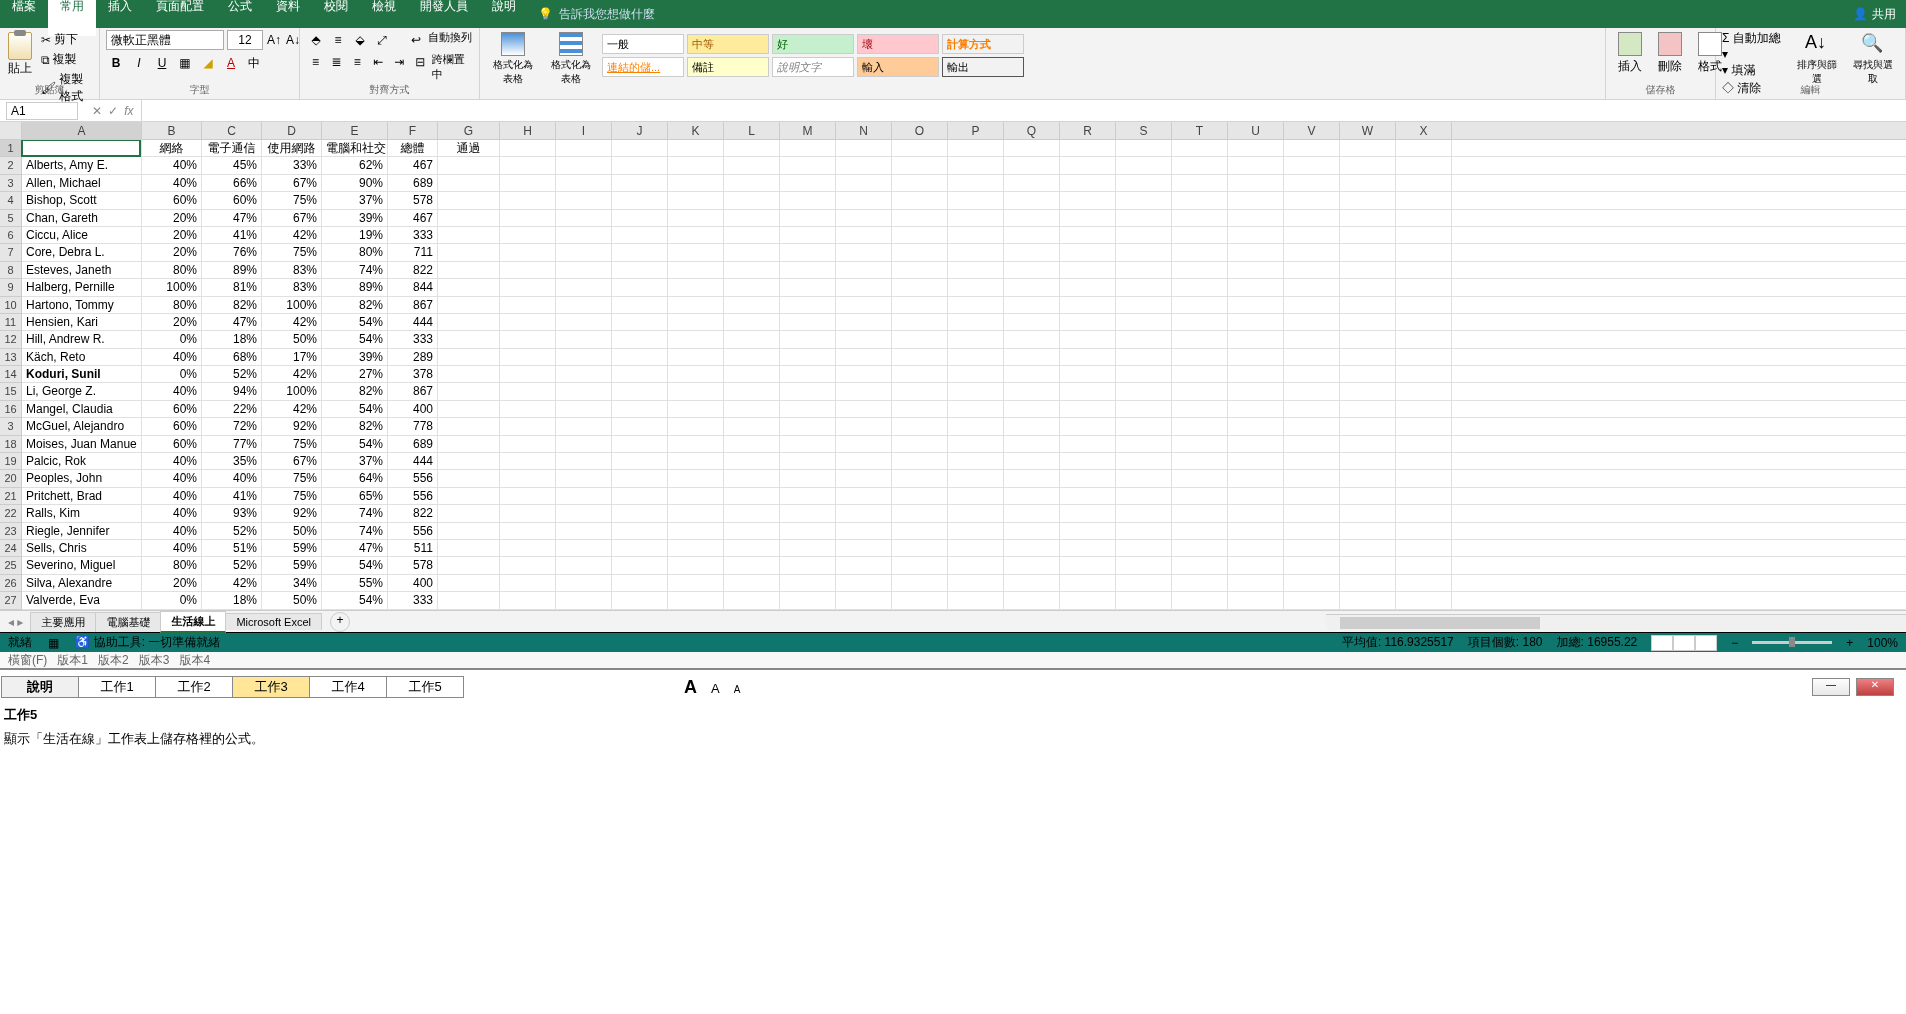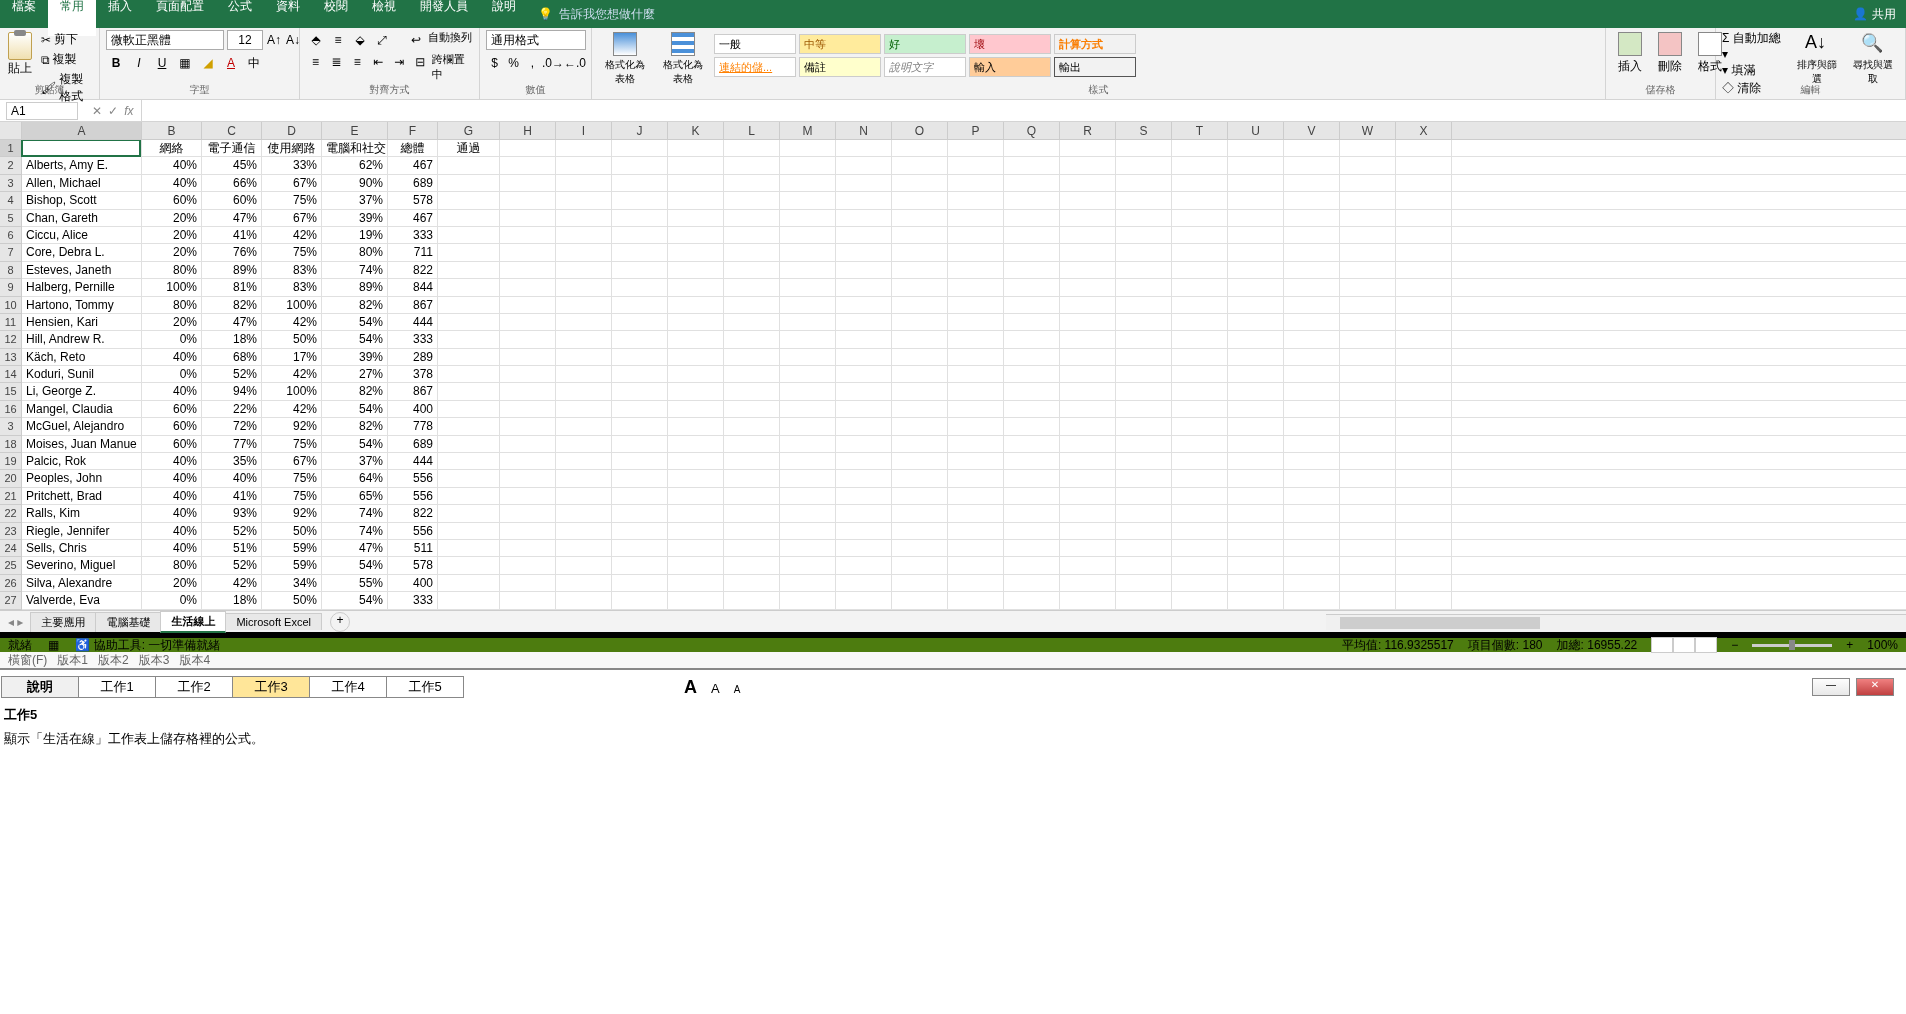--- a/index.html
+++ b/index.html
@@ -51,21 +51,21 @@
 .cell{border-right:1px solid #e0e0e0;padding:0 4px;line-height:17px;white-space:nowrap;overflow:hidden}
 .cell.r{text-align:right}
 .cell.c{text-align:center}
 .active-cell{position:absolute;border:2px solid #217346;pointer-events:none}
 .sheet-tabs-row{height:22px;border-top:1px solid #ccc;display:flex;align-items:center;background:#f3f3f3}
 .sheet-nav{display:flex;gap:4px;padding:0 8px;color:#888}
 .sheet-tab{padding:2px 10px;border:1px solid #ccc;border-bottom:none;background:#fff;margin-left:-1px;font-size:11px}
 .sheet-tab.active{background:#fff;border-bottom:2px solid #217346;font-weight:bold}
 .sheet-tab.inactive{background:#e8e8e8}
 .add-sheet{width:20px;height:20px;border:1px solid #ccc;border-radius:50%;text-align:center;margin-left:8px}
-.status-bar{height:20px;background:#4d7c0f;border-top:6px solid #000000;display:flex;align-items:center;padding:0 8px;font-size:11px;gap:16px}
+.status-bar{height:20px;background:#0f766e;border-top:1px solid #000000;display:flex;align-items:center;padding:0 8px;font-size:11px;gap:16px}
 .status-right{margin-left:auto;display:flex;gap:14px;align-items:center}
 .view-btns{display:flex;gap:0}
 .view-btn{width:22px;height:16px;border:1px solid #ccc;background:#fff}
 .zoom-slider{width:80px;height:3px;background:#ccc;position:relative}
 .zoom-thumb{position:absolute;width:6px;height:10px;background:#888;top:-4px;left:37px}
 .version-row{height:16px;background:#f8f8f8;display:flex;gap:10px;padding:0 8px;font-size:10px;color:#666;align-items:center}
 .bottom-panel{border-top:2px solid #888;background:#fff;padding:4px 0}
 .task-tabs{display:flex;gap:0;align-items:center;padding:2px}
 .task-tab{width:78px;height:22px;border:1px solid #888;background:#fff;text-align:center;line-height:20px;font-size:13px;margin-left:-1px}
 .task-tab.hl{background:#ffe699}
@@ -180,33 +180,20 @@
         <span class="btn-icon">≡</span>
         <span class="btn-icon">⇤</span>
         <span class="btn-icon">⇥</span>
         <span class="btn-icon">⊟</span>
         <span style="font-size:11px">跨欄置中</span>
       </div>
     </div>
     <div class="ribbon-group-label">對齊方式</div>
   </div>
 
-  <div class="ribbon-group number-group" style="width:112px">
-    <div class="ribbon-content">
-      <input class="num-select" value="通用格式" style="">
-      <div class="align-row">
-        <span class="btn-icon">$</span>
-        <span class="btn-icon">%</span>
-        <span class="btn-icon">,</span>
-        <span class="btn-icon">.0→</span>
-        <span class="btn-icon">←.0</span>
-      </div>
-    </div>
-    <div class="ribbon-group-label">數值</div>
-  </div>
 
   <div class="ribbon-group styles-group">
     <div class="ribbon-content">
       <div class="big-btn">
         <div class="big-btn-icon" style="background:linear-gradient(#4a90d9,#fff);border:1px solid #888"></div>
         <span style="font-size:10px;text-align:center;width:42px">格式化為表格</span>
       </div>
       <div class="big-btn">
         <div class="big-btn-icon" style="background:repeating-linear-gradient(#4a90d9 0 4px,#fff 4px 8px);border:1px solid #888"></div>
         <span style="font-size:10px;text-align:center;width:42px">格式化為表格</span>
@@ -217,21 +204,20 @@
         <div class="style-cell" style="background:#c6efce;color:#006100">好</div>
         <div class="style-cell" style="background:#ffc7ce;color:#9c0006">壞</div>
         <div class="style-cell" style="background:#f2f2f2;color:#fa7d00;font-weight:bold">計算方式</div>
         <div class="style-cell" style="color:#ff8001;text-decoration:underline">連結的儲...</div>
         <div class="style-cell" style="background:#ffffcc">備註</div>
         <div class="style-cell" style="color:#7f7f7f;font-style:italic">說明文字</div>
         <div class="style-cell" style="background:#ffcc99">輸入</div>
         <div class="style-cell" style="background:#f2f2f2;border:1px solid #555">輸出</div>
       </div>
     </div>
-    <div class="ribbon-group-label">樣式</div>
   </div>
 
   <div class="ribbon-group" style="width:110px">
     <div class="ribbon-content">
       <div class="big-btn">
           <div class="big-btn-icon" style="border:1px solid #888;background:#d4e8c4"></div>
           <span>插入</span>
         </div>
       <div class="big-btn">
           <div class="big-btn-icon" style="border:1px solid #888;background:#f4c4c4"></div>
@@ -669,21 +655,21 @@
         <div class="cell" style="width: 56px;"></div>
         <div class="cell" style="width: 56px;"></div>
         <div class="cell" style="width: 56px;"></div>
         <div class="cell" style="width: 56px;"></div>
         <div class="cell" style="width: 56px;"></div>
         <div class="cell" style="width: 56px;"></div>
         <div class="cell" style="width: 56px;"></div>
         <div class="cell" style="width: 56px;"></div>
       </div>
       <div class="cell-row">
-        <div class="cell" style="width: 120px;">Koduri, Sunil</div>
+        <div class="cell" style="width: 120px; font-weight: bold;">Koduri, Sunil</div>
         <div class="cell r" style="width: 60px;">0%</div>
         <div class="cell r" style="width: 60px;">52%</div>
         <div class="cell r" style="width: 60px;">42%</div>
         <div class="cell r" style="width: 66px;">27%</div>
         <div class="cell r" style="width: 50px;">378</div>
         <div class="cell" style="width: 62px;"></div>
         <div class="cell" style="width: 56px;"></div>
         <div class="cell" style="width: 56px;"></div>
         <div class="cell" style="width: 56px;"></div>
         <div class="cell" style="width: 56px;"></div>

